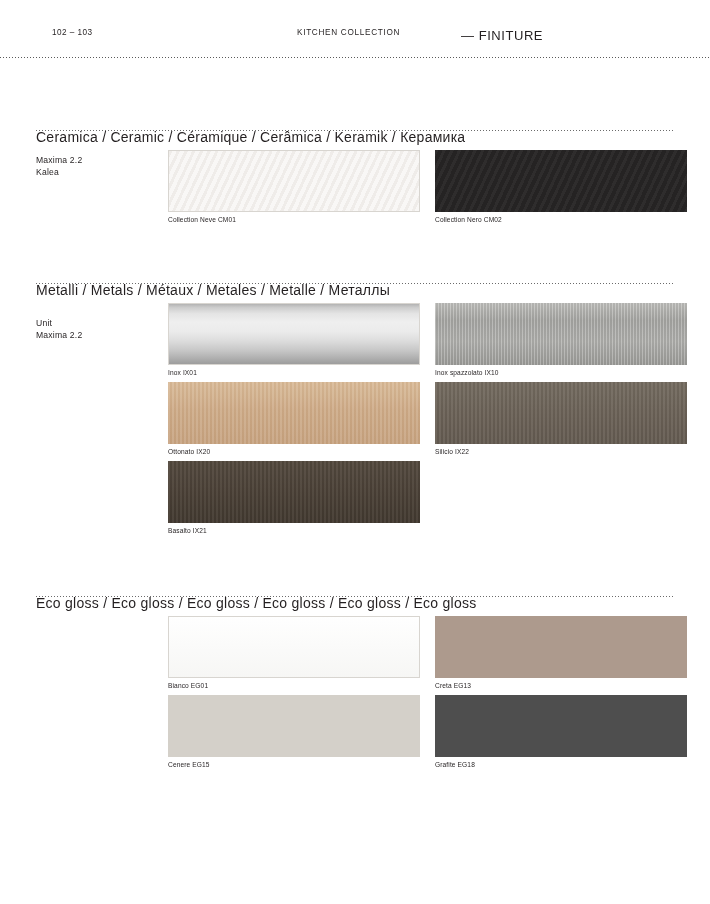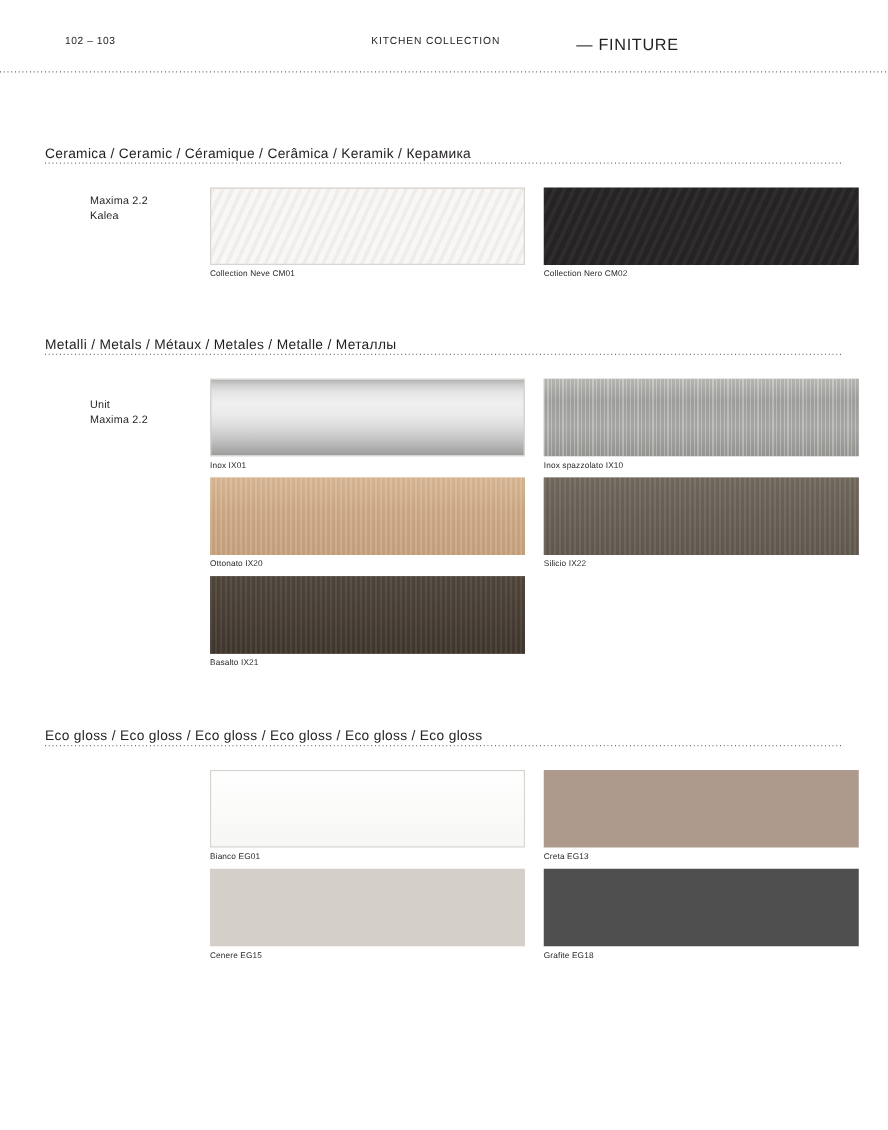--- a/index.html
+++ b/index.html
@@ -72,22 +72,22 @@
 
   
   .section {
     position: absolute;
     left: 0;
     width: 710px;
   }
   .section-title {
     position: absolute;
     left: 36px;
-    top: 4px;
-    font-size: 11px;
+    top: 16px;
+    font-size: 14px;
     letter-spacing: 0.26px;
     color: #231f20;
     white-space: nowrap;
   }
   .section-rule {
     position: absolute;
     left: 36px;
     top: 17px;
     width: 638px;
     height: 1px;
@@ -101,21 +101,20 @@
     position: absolute;
     left: 36px;
     width: 126px;
   }
   .desc-name {
     font-size: 8.6px;
     line-height: 11.5px;
     letter-spacing: 0.2px;
     color: #231f20;
     white-space: pre-line;
-    margin-left: 36px;
   }
   .desc-langs {
     margin-top: 9px;
     font-size: 6.6px;
     line-height: 8.6px;
     letter-spacing: 0.1px;
     color: #231f20;
     white-space: pre-line;
   }
 

